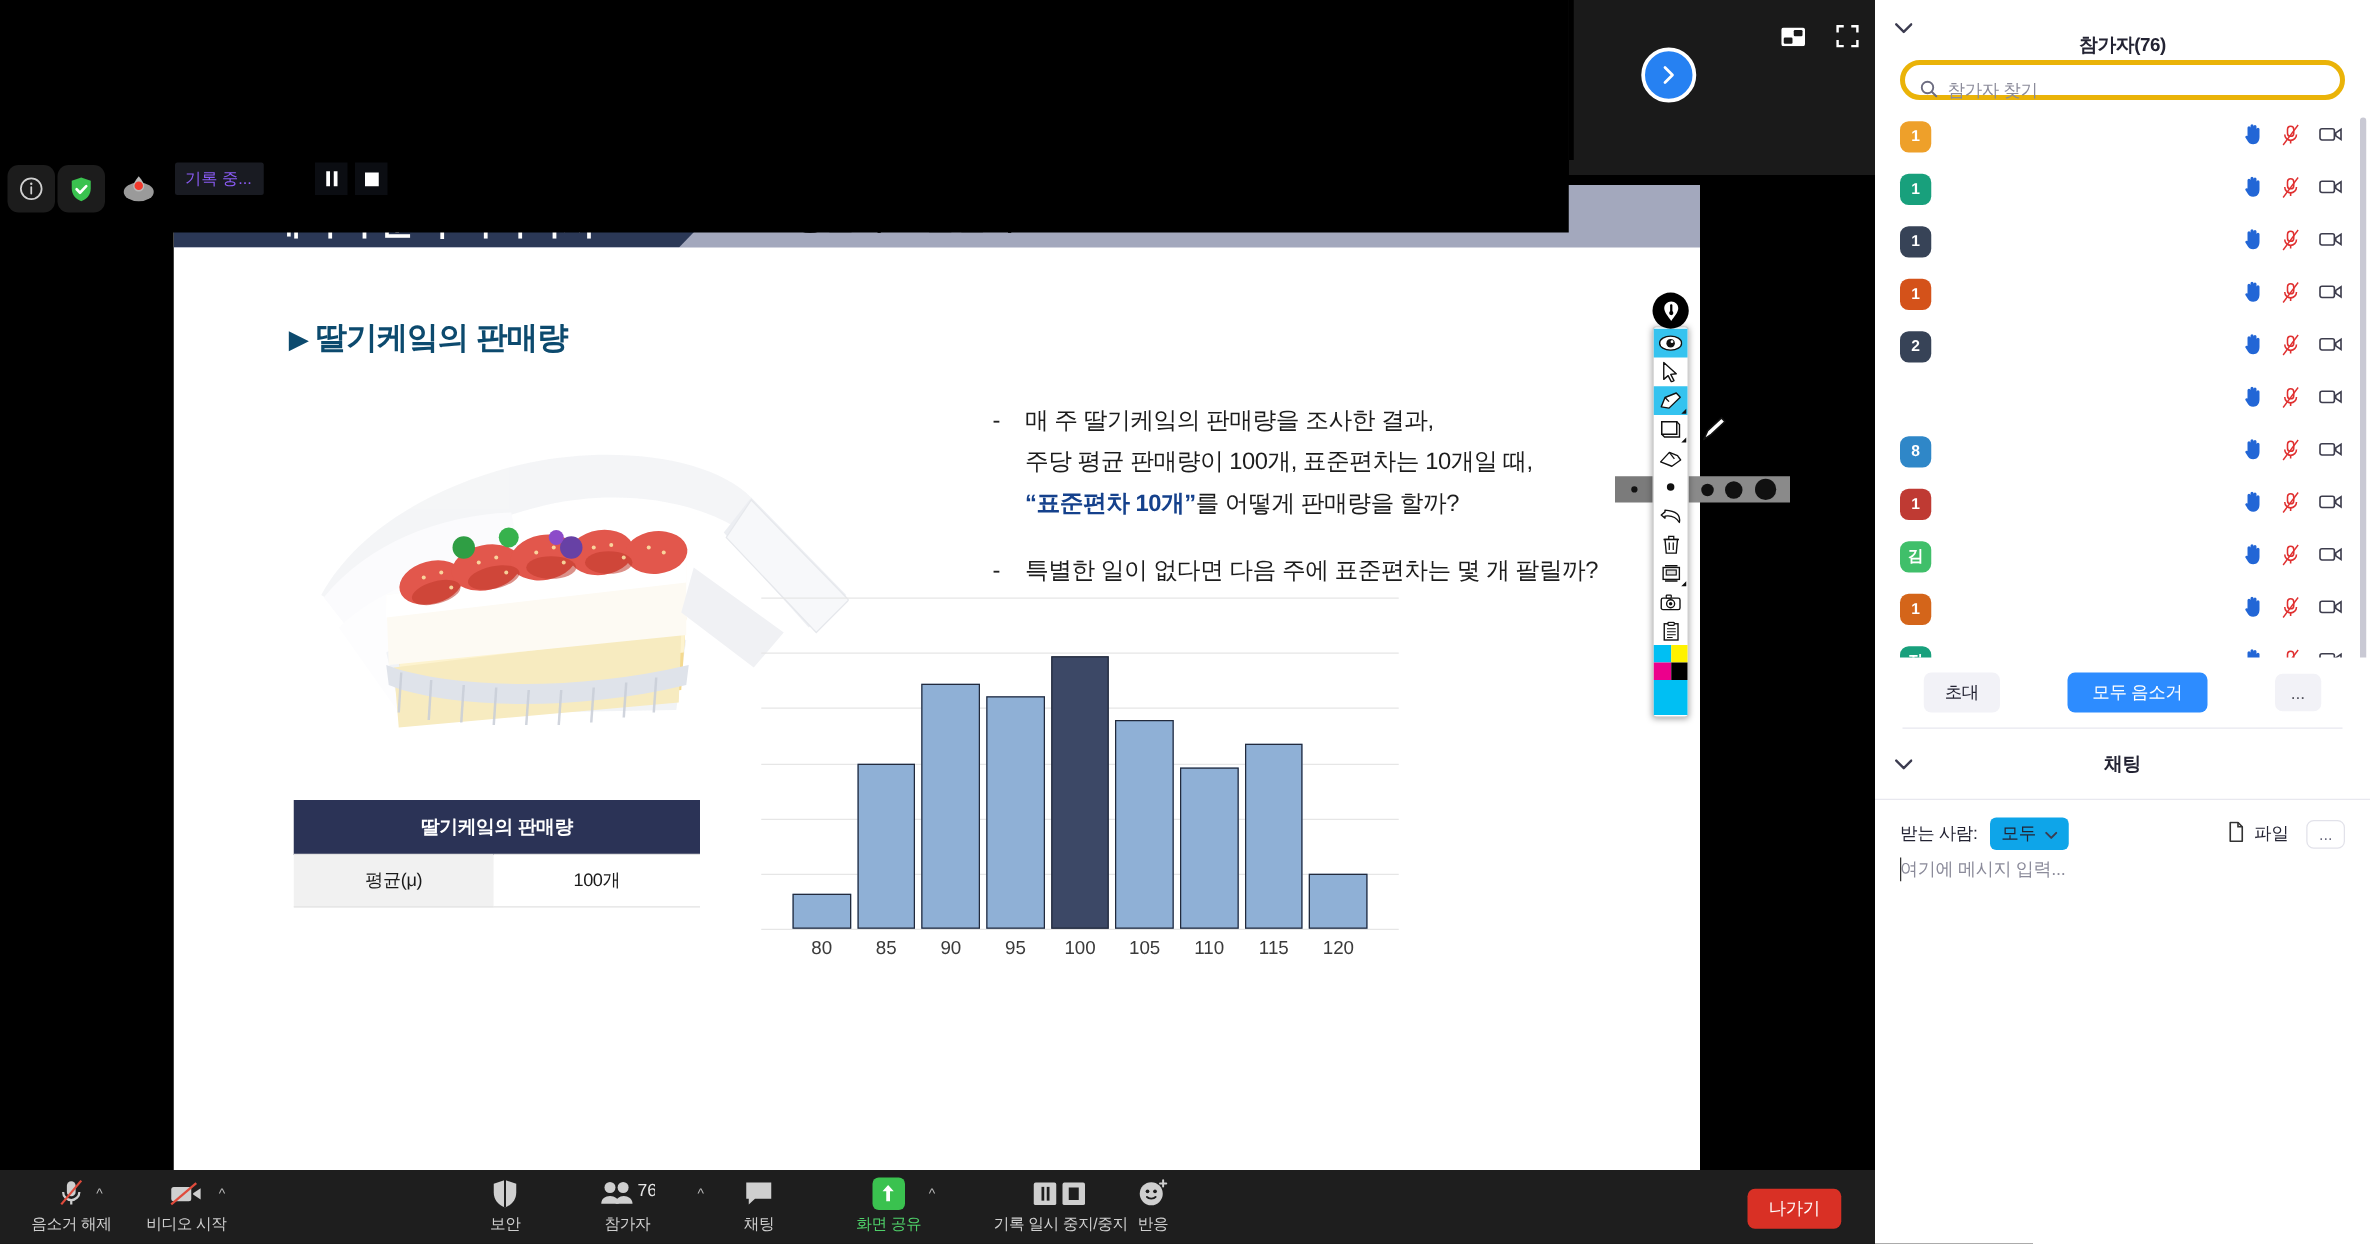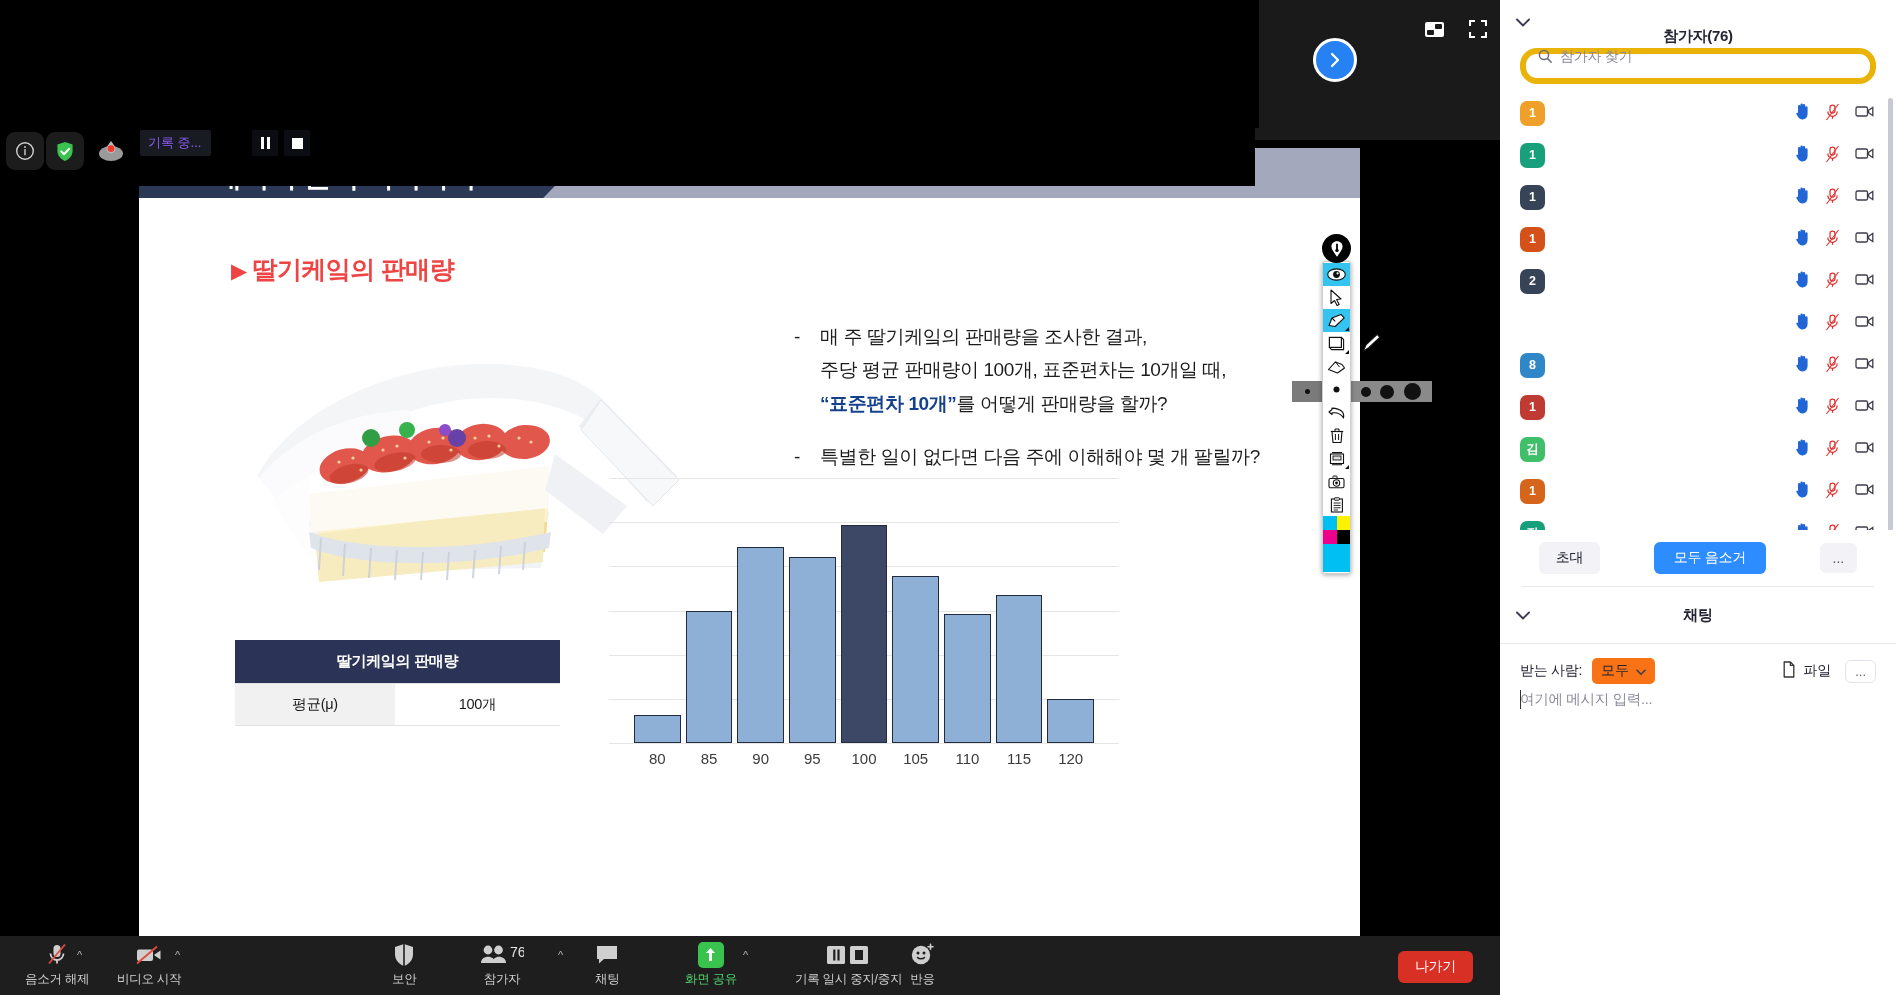--- a/index.html
+++ b/index.html
@@ -63,21 +63,21 @@
   }
   .slide-tabdark{
     position:absolute; left:0; top:-18px; width:470px; height:68px; background:#2b3856;
     clip-path: polygon(0 0, 100% 0, 86% 100%, 0% 100%);
   }
   .slide-tabdark span{
     position:absolute; left:75px; top:28px; color:#fff; font-size:28px; font-weight:bold; letter-spacing:-0.5px;
   }
 
   .slide-bullet{
-    position:absolute; left:92px; top:105px; font-size:25px; font-weight:bold; color:#ef4444; letter-spacing:-0.6px;
+    position:absolute; left:92px; top:105px; font-size:25px; font-weight:bold; color:#0c4a6e; letter-spacing:-0.6px;
   }
   .slide-bullet .tri{ font-size:21px; margin-right:6px; }
 
   
   .cakeimg{ position:absolute; left:110px; top:178px; width:430px; height:300px; }
 
   
   .bodytext{ position:absolute; left:655px; top:172px; width:530px; }
   .bt-row{ display:flex; margin-bottom:8px; }
   .bt-dash{ width:26px; flex:0 0 26px; font-size:19px; color:#222; line-height:1.75; }
@@ -150,40 +150,40 @@
     position:absolute; right:27px; top:15px; background:#d93025; color:#fff; border:none; border-radius:6px;
     padding:7px 17px; font-size:14px; font-family:inherit; letter-spacing:-0.3px;
   }
   .sharebox{ width:26px;height:26px;border-radius:5px;background:#3ac24f;display:flex;align-items:center;justify-content:center; }
 
   
   #panel{ width:396px; height:995px; background:#fff; position:relative; font-size:14px; color:#232333; }
   .p-head{ height:46px; display:flex; align-items:flex-end; justify-content:center; position:relative; }
   .p-head .chev{ position:absolute; left:16px; top:14px; color:#3c3c50; }
   .p-head .ttl{ font-size:15px; font-weight:bold; letter-spacing:-0.3px; }
-  .p-search{ margin:2px 20px 0 20px; height:32px; border:6px solid #eab308; border-radius:17px; display:flex; align-items:flex-end; padding:12px 12px; }
+  .p-search{ margin:2px 20px 0 20px; height:32px; border:4px solid #eab308; border-radius:17px; display:flex; align-items:flex-start; padding:12px 12px; }
   .p-search .ph{ color:#8b8b9a; font-size:14px; margin-left:8px; letter-spacing:-0.3px; }
   .plist{ position:relative; margin-top:8px; height:438px; overflow:hidden; }
   .prow{ height:42px; display:flex; align-items:center; padding:0 22px 0 20px; }
   .av{ width:25px;height:25px;border-radius:7px;color:#fff;font-size:12.5px;font-weight:bold;display:flex;align-items:center;justify-content:center; flex:0 0 25px;}
   .av.blank{ background:transparent; }
   .pname{ flex:1; }
   .picons{ display:flex; align-items:center; gap:15px; }
   .pscroll{ position:absolute; right:3px; top:6px; width:5px; height:452px; background:#c9c9d4; border-radius:3px; }
   .p-actions{ height:56px; display:flex; align-items:center; justify-content:space-around; padding:0 12px; }
   .btn-ghost{ background:#f2f2f7; border:none; border-radius:6px; padding:7px 17px; font-size:14px; font-family:inherit; color:#232333; letter-spacing:-0.3px; }
   .btn-primary{ background:#2d8cff; border:none; border-radius:6px; padding:7px 20px; font-size:14px; font-family:inherit; color:#fff; letter-spacing:-0.3px; }
   .btn-dots{ background:#f2f2f7; border:none; border-radius:6px; padding:7px 13px; font-size:14px; color:#55555f; font-family:inherit; }
   .p-divider{ height:1px; background:#e8e8ef; margin:0 22px; }
   .chat-head{ height:56px; display:flex; align-items:center; justify-content:center; position:relative; }
   .chat-head .chev{ position:absolute; left:16px; color:#3c3c50; }
   .chat-head .ttl{ font-size:15px; font-weight:bold; letter-spacing:-0.3px; }
   .chat-top{ border-top:1px solid #e8e8ef; padding:14px 20px 0 20px; display:flex; align-items:center; }
   .chat-to{ font-size:14px; letter-spacing:-0.3px; }
-  .chat-sel{ background:#f97316; border-radius:5px; padding:4px 9px; margin-left:10px; display:flex; align-items:center; gap:7px; font-size:14px;justify-content:space-between; }
+  .chat-sel{ background:#0ea5e9; border-radius:5px; padding:4px 9px; margin-left:10px; display:flex; align-items:center; gap:7px; font-size:14px;justify-content:space-between; }
   .chat-file{ margin-left:auto; display:flex; align-items:center; gap:7px; font-size:14px; }
   .chat-more{ margin-left:14px; border:1px solid #e2e2ea; border-radius:6px; padding:3px 9px; color:#66667a; font-size:13px; }
   .chat-input{ padding:6px 20px; color:#8b8b9a; font-size:14.5px; letter-spacing:-0.3px; position:relative; }
   .chat-input .caret{ position:absolute; left:20px; top:6px; width:1px; height:19px; background:#333; }
 </style>
 </head>
 <body>
 
 <div id="app">
 
@@ -328,21 +328,21 @@
           <div class="bt-dash">-</div>
           <div class="bt-lines">
             <div>매 주 딸기케잌의 판매량을 조사한 결과,</div>
             <div>주당 평균 판매량이 100개, 표준편차는 10개일 때,</div>
             <div><span class="bt-em">“표준편차 10개”</span><span>를 어떻게 판매량을 할까?</span></div>
           </div>
         </div>
         <div class="bt-row second">
           <div class="bt-dash">-</div>
           <div class="bt-lines">
-            <div>특별한 일이 없다면 다음 주에 이해해야 몇 개 팔릴까?</div>
+            <div>특별한 일이 없다면 다음 주에 표준편차는 몇 개 팔릴까?</div>
           </div>
         </div>
       </div>
 
       <table class="sltable">
         <tbody>
             <tr>
           <td class="th" colspan="2">딸기케잌의 판매량</td>
         </tr>
         <tr>

